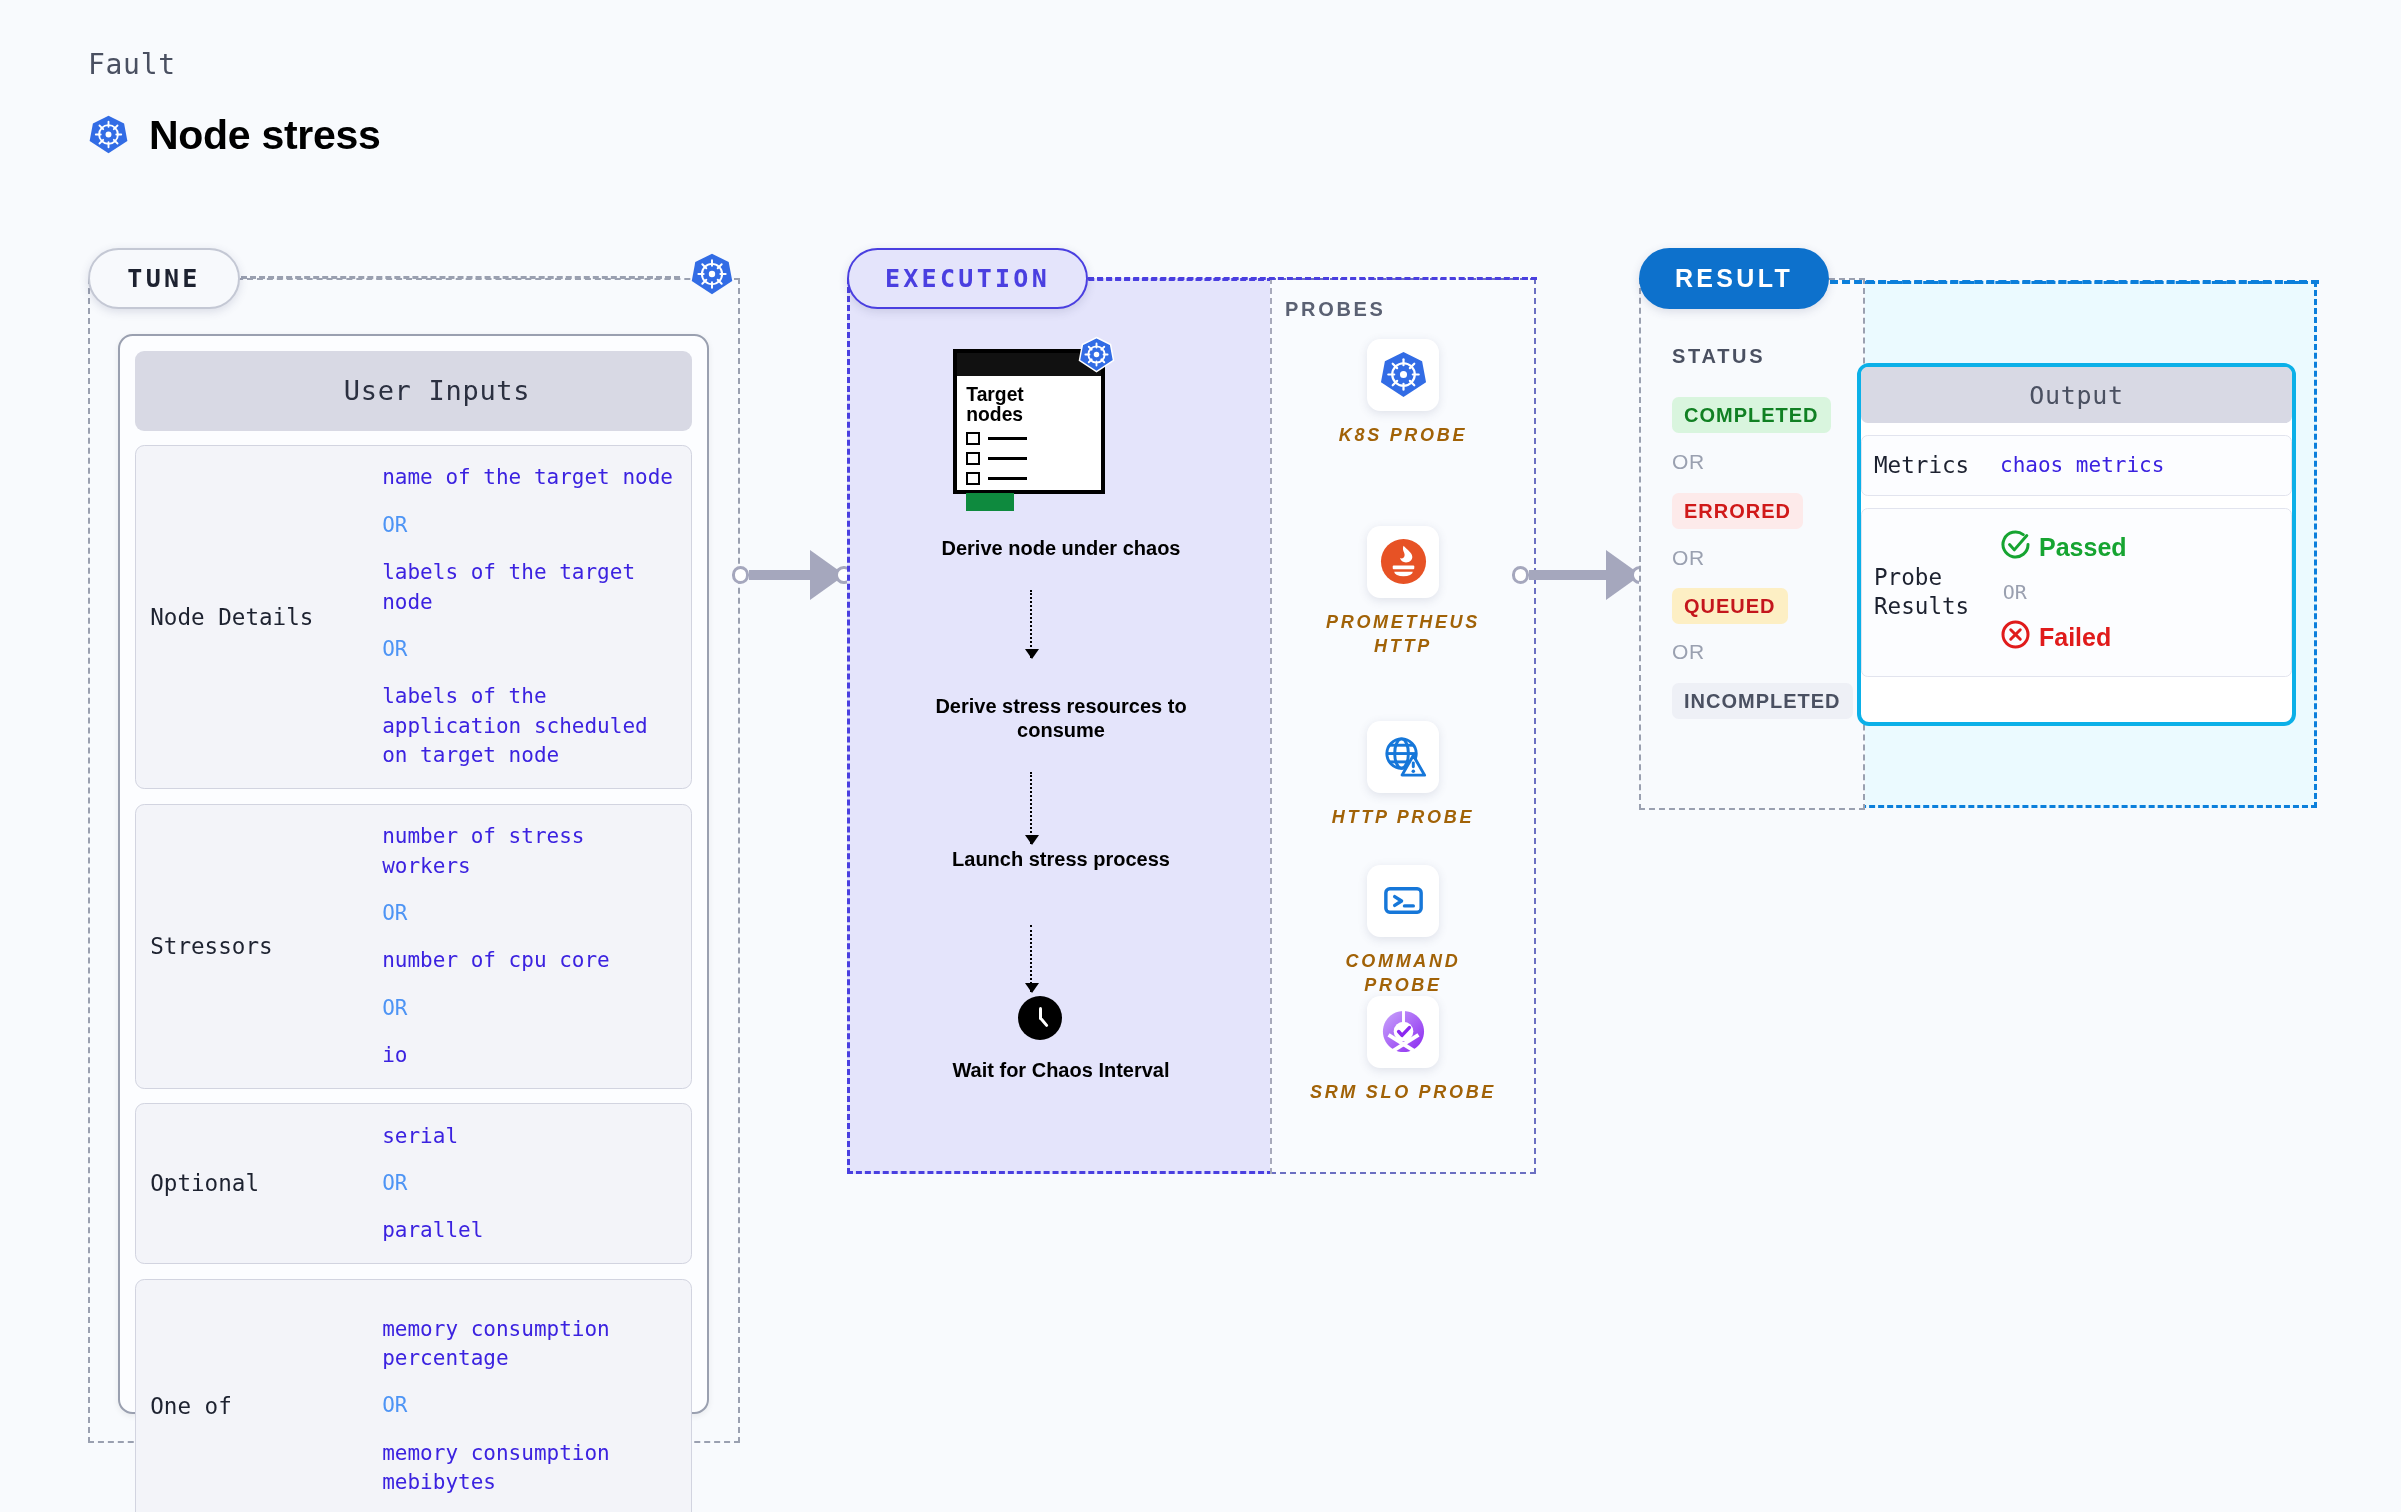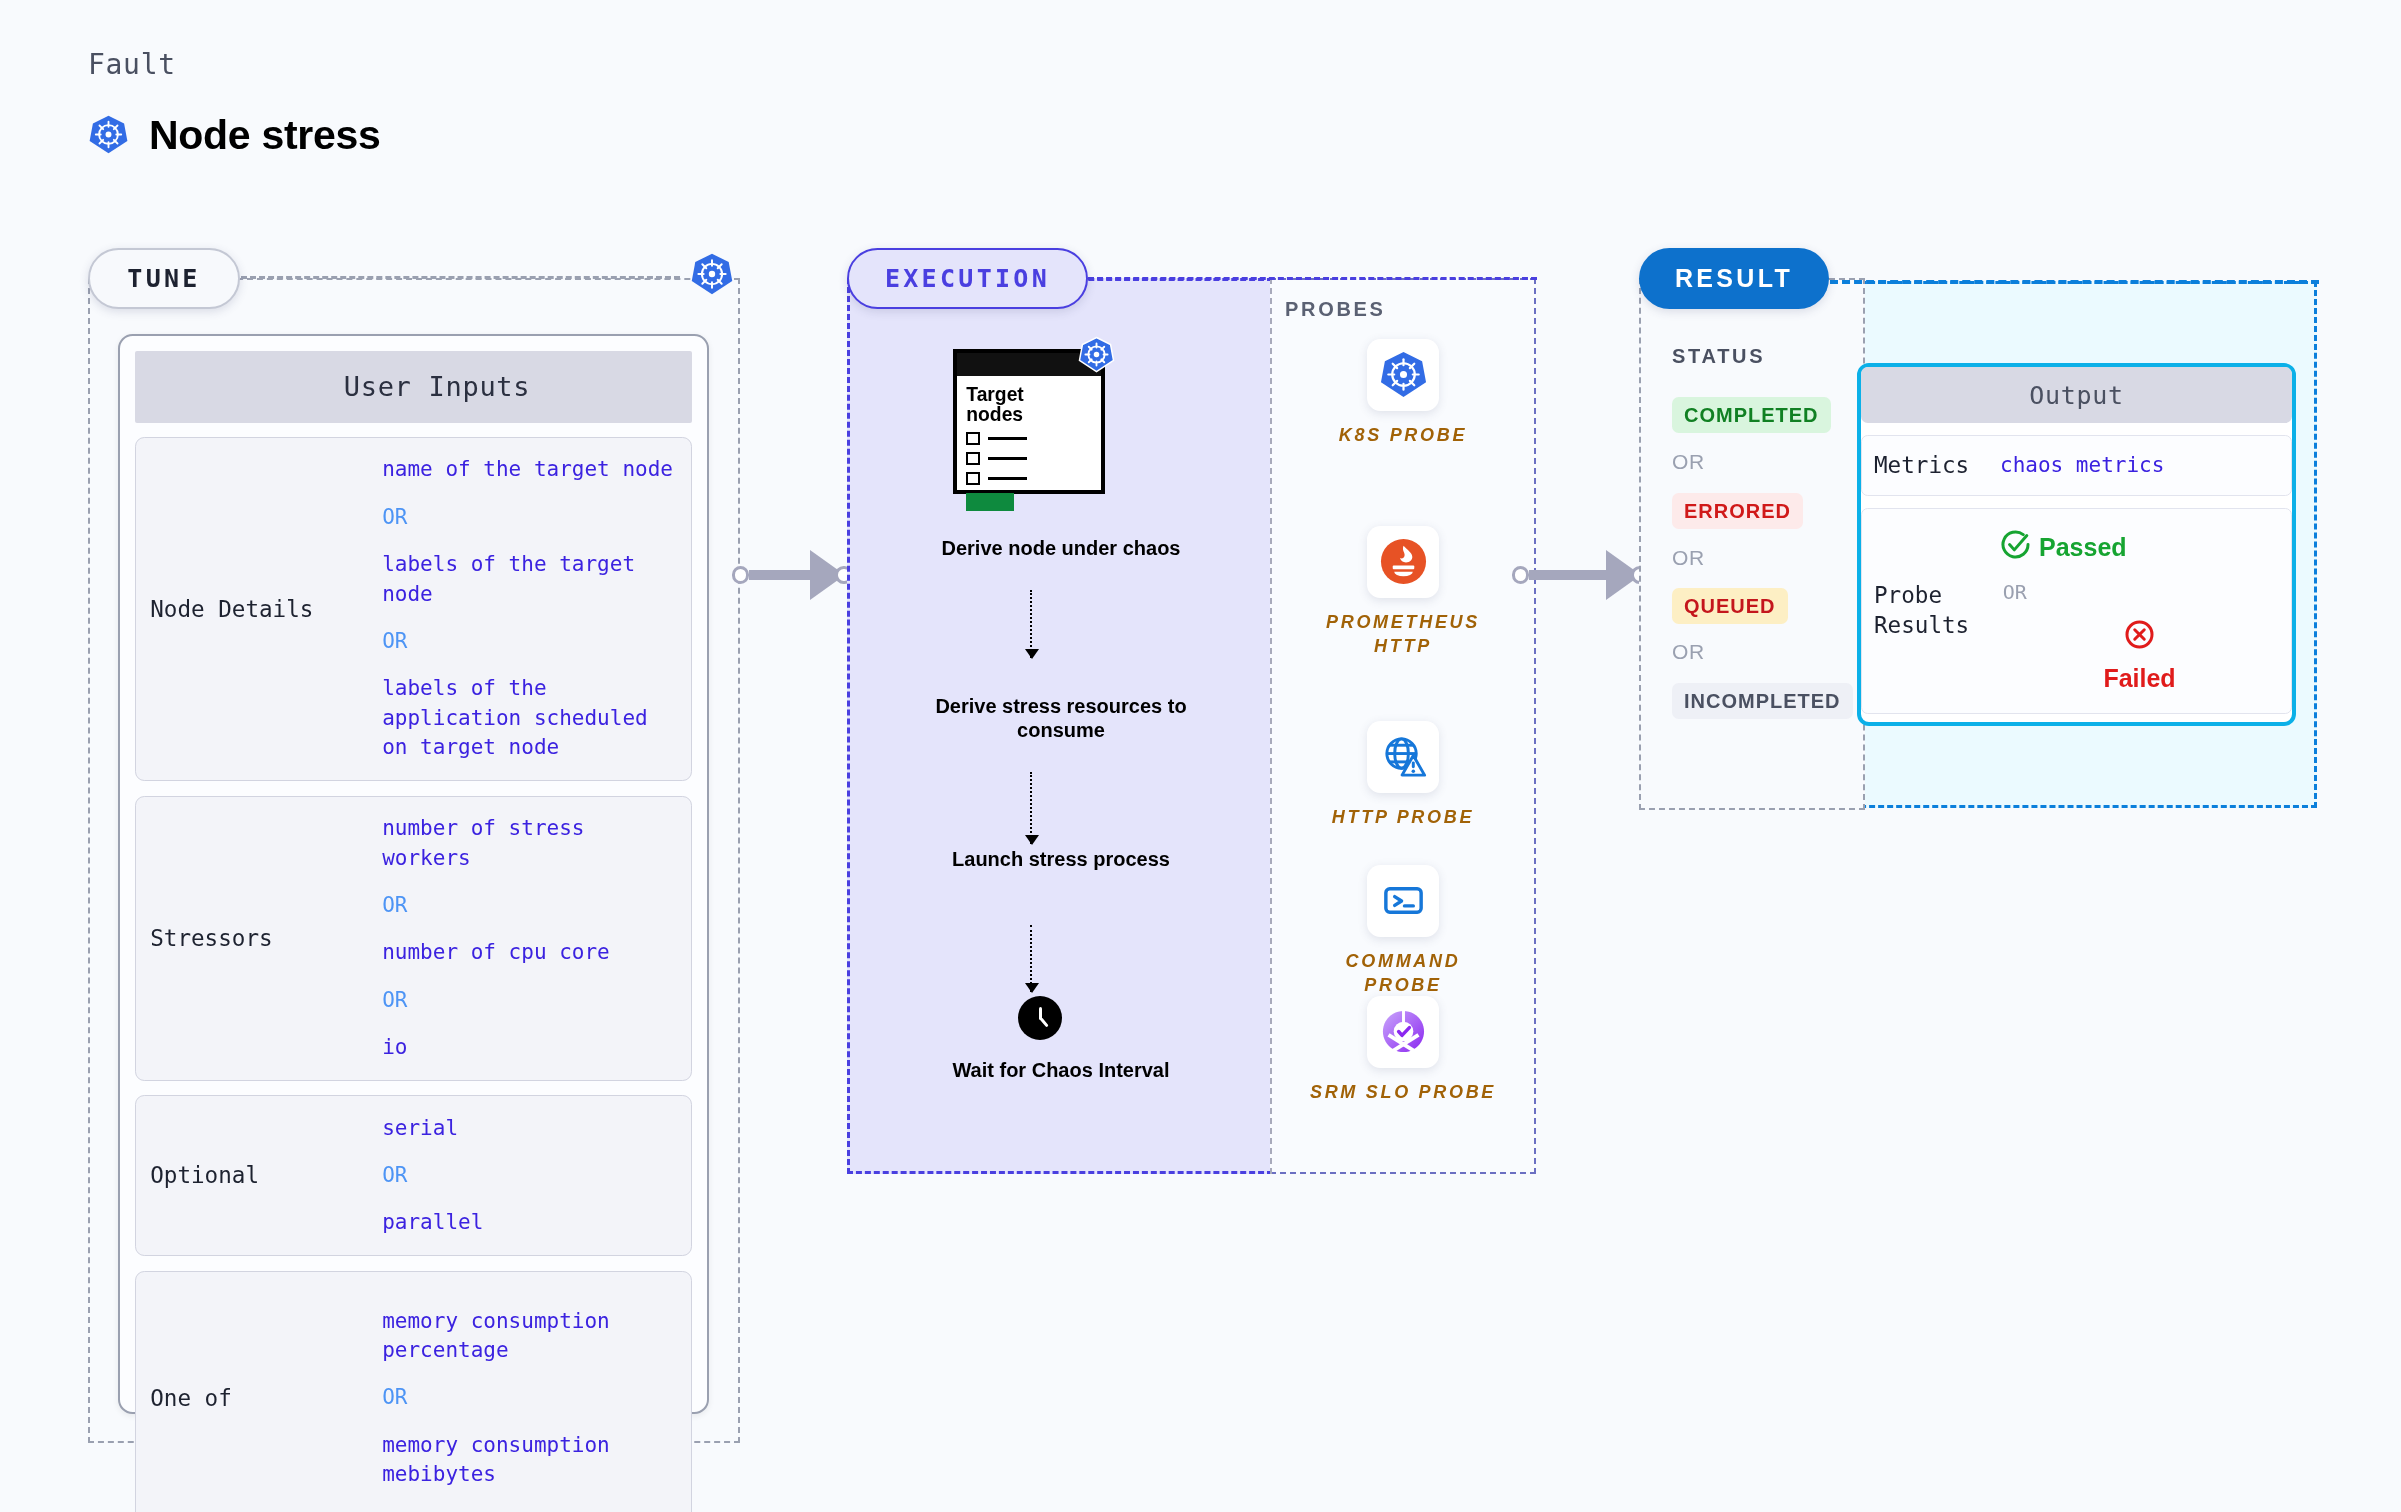--- a/index.html
+++ b/index.html
@@ -47,21 +47,21 @@
   }
   #tune-k8s { position: absolute; left: 690px; top: 252px; }
 
   #user-inputs-card {
     position: absolute; left: 118px; top: 334px; width: 591px; height: 1080px;
     background: #fcfdff; border: 2.7px solid #9aa0b0; border-radius: 14.6px;
     box-shadow: 0 2px 6.7px rgba(0,0,0,.07);
     padding: 14.6px;
   }
   #user-inputs-header {
-    height: 72px; background: #d8d9e4; border-radius: 2px;
+    height: 80px; background: #d8d9e4; border-radius: 9px;
     display: flex; align-items: center; justify-content: center;
     font-size: 27px; color: #2b3040; letter-spacing: 0.7px; padding-left: 47px;
   }
   .ui-row {
     margin-top: 14.6px; background: #f3f4f9; border: 1.3px solid #d2d4e0;
     border-radius: 9.3px; display: flex; align-items: center;
     padding: 17.3px 9.3px 17.3px 14.6px;
   }
   .ui-row-label { width: 232px; flex: none; font-size: 22.6px; color: #1d2230; line-height: 1.35; }
   .ui-row-values { flex: 1; font-size: 21px; line-height: 1.42; }
@@ -188,21 +188,21 @@
   }
   .out-row {
     margin-top: 12px; background: #fcfdff; border: 1.3px solid #e2e4ee;
     border-radius: 6.7px; display: flex; align-items: center; padding: 14.6px 12px;
   }
   .out-label { width: 126px; flex: none; font-size: 22.6px; color: #1d2230; line-height: 1.3; }
   .out-values { flex: 1; font-size: 21px; }
   .out-metrics-val { color: #3b22e0; }
   .verdict { display: flex; align-items: center; gap: 8px; font-size: 25px; font-weight: 700; }
   .verdict.pass { color: #16a431; }
-  .verdict.fail { color: #e01b1b; flex-direction: column; }
+  .verdict.fail { color: #e01b1b; }
   .verdict-or { color: #9aa0b0; font-size: 20px; margin: 14.6px 0 14.6px 2.7px; }
 
   
   .conn { position: absolute; display: flex; align-items: center; }
   .conn .dot {
     width: 17.3px; height: 17.3px; border-radius: 50%;
     background: #fff; border: 3.3px solid #a5a7bd; flex: none;
   }
   .conn .bar { height: 10.6px; background: #a5a7bd; flex: none; }
   .conn .head {

